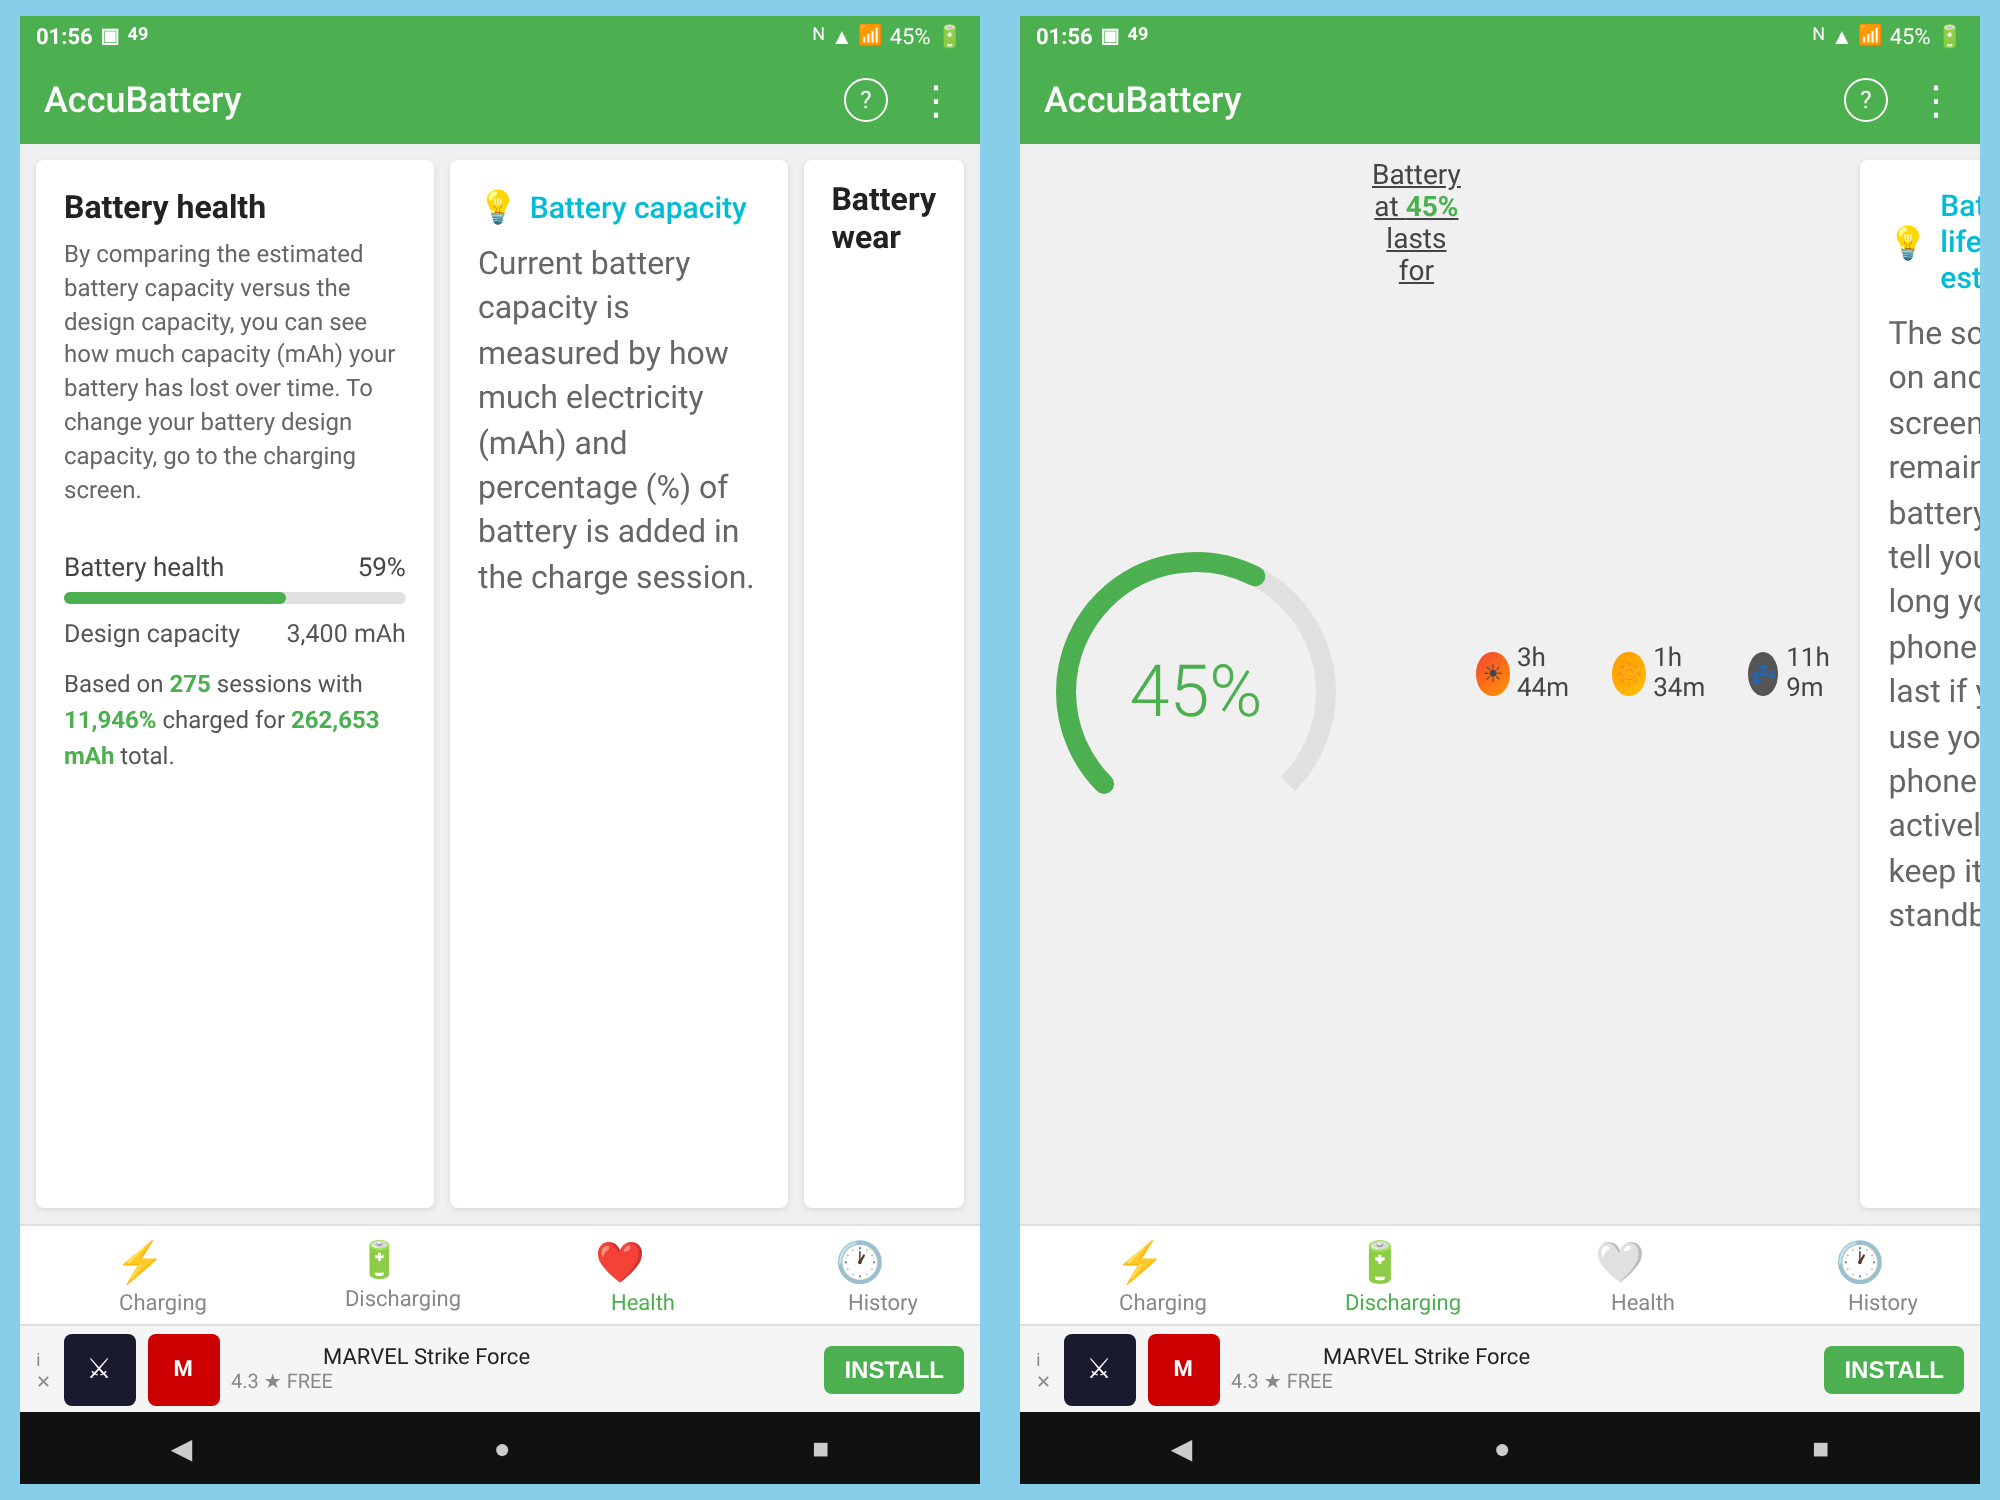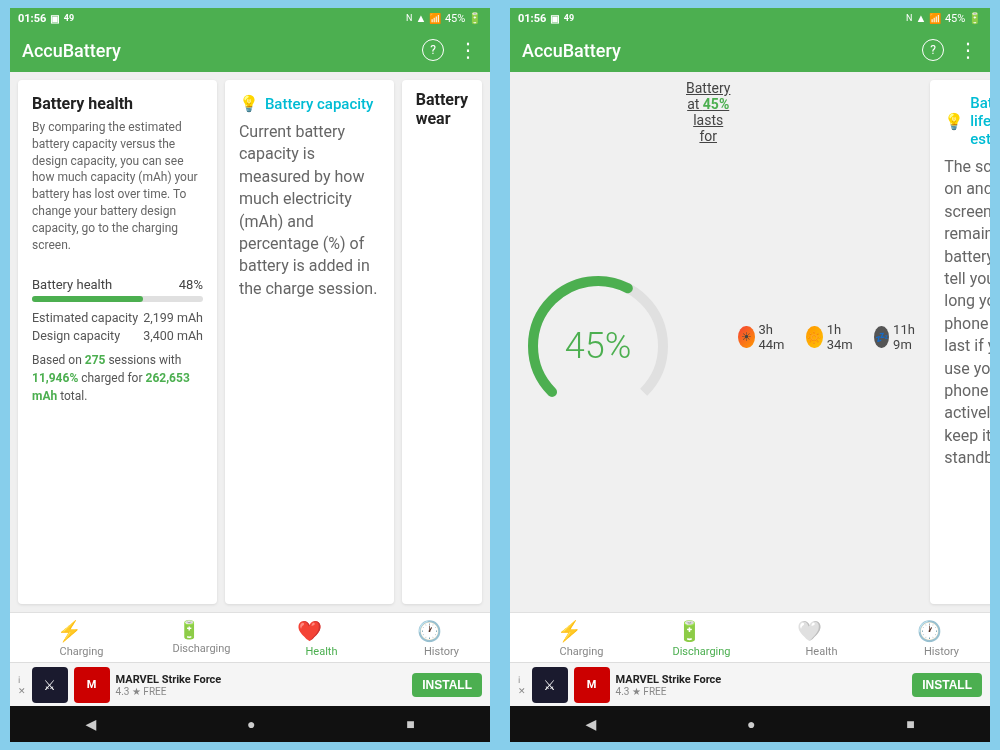--- a/index.html
+++ b/index.html
@@ -238,21 +238,21 @@
       background: #c00;
       border-radius: 4px;
       display: flex;
       align-items: center;
       justify-content: center;
       font-size: 8px;
       color: white;
     }
 
     .ad-text { flex: 1; }
-    .ad-title { font-size: 11px; font-weight: bold; color: #222; }
+    .ad-title { font-size: 11px; font-weight: normal; color: #222; margin-left: 46px; }
     .ad-sub { font-size: 10px; color: #888; }
 
     .install-btn {
       background: #4CAF50;
       color: white;
       border: none;
       border-radius: 4px;
       padding: 5px 10px;
       font-size: 12px;
       font-weight: bold;
@@ -376,30 +376,26 @@
 
     <div class="screen-content">
       <div class="scroll-area">
 
         <div class="card">
           <div class="card-title">Battery health</div>
           <div class="card-desc">By comparing the estimated battery capacity versus the design capacity, you can see how much capacity (mAh) your battery has lost over time. To change your battery design capacity, go to the charging screen.</div>
 
           <div class="health-row">
             <span class="health-label">Battery health</span>
-            <span class="health-value">48%</span>
+            <span class="health-value">59%</span>
           </div>
           <div class="progress-bar-bg">
             <div class="progress-bar-fill" style="width: 65%;"></div>
           </div>
 
-          <div class="capacity-row">
-            <span class="cap-label">Estimated capacity</span>
-            <span class="cap-value">2,199 mAh</span>
-          </div>
           <div class="capacity-row">
             <span class="cap-label">Design capacity</span>
             <span class="cap-value">3,400 mAh</span>
           </div>
 
           <div class="sessions-text">
             <span>Based on </span><span class="green">275</span><span> sessions with </span><span class="green">11,946%</span><span> charged for </span><span class="green">262,653 mAh</span><span> total.</span>
           </div>
         </div>
 

